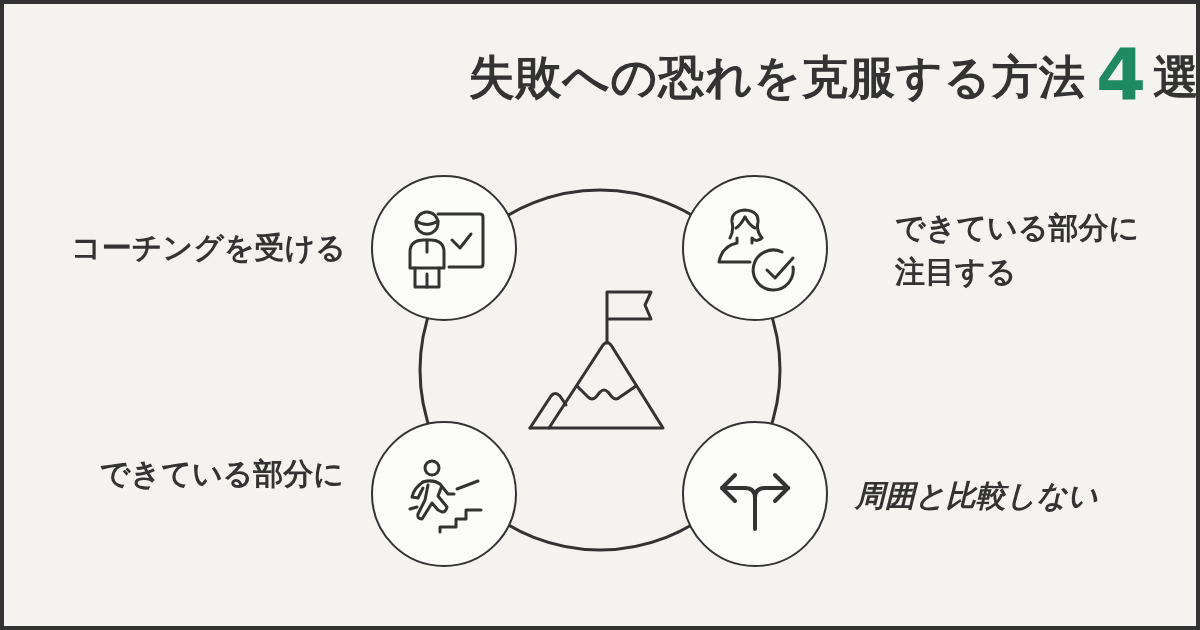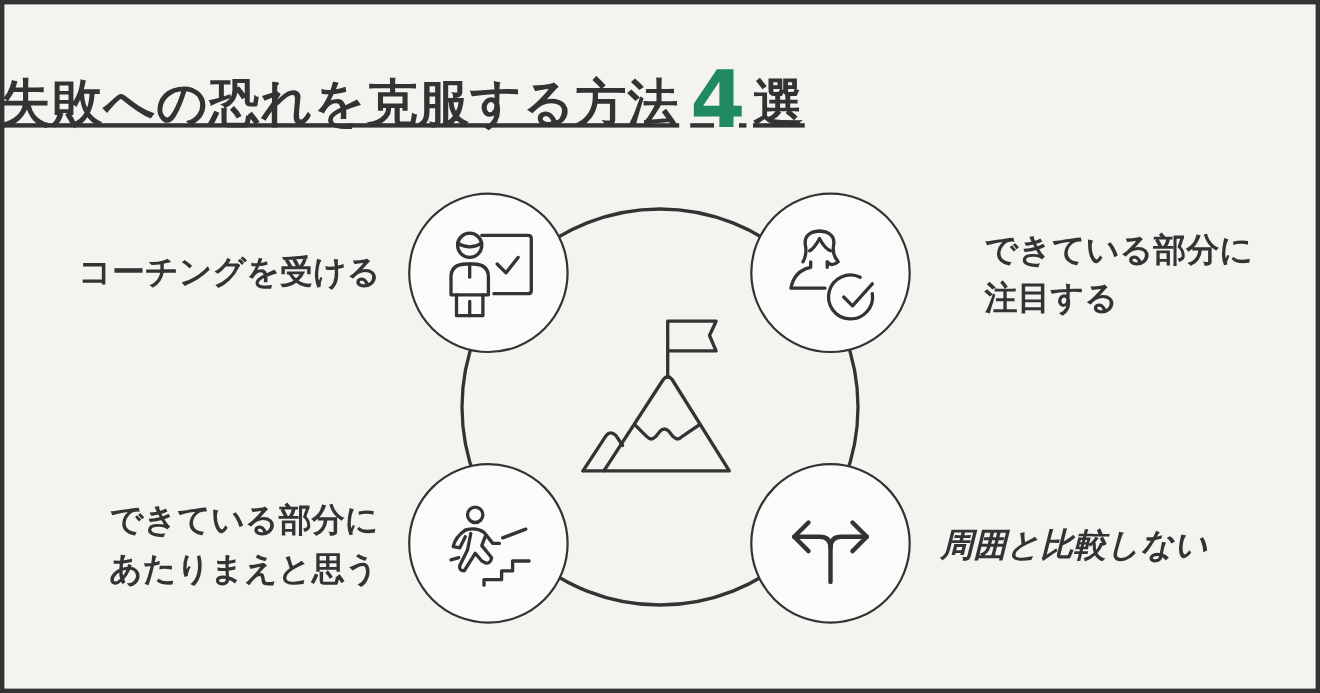--- a/index.html
+++ b/index.html
@@ -7,26 +7,25 @@
       width: 1200px; height: 630px; overflow: hidden;
       background: #333333;
       font-family: "DejaVu Sans", "Liberation Sans", sans-serif;
     }
     .frame {
       position: absolute; left: 4px; top: 4px;
       width: 1192px; height: 622px;
       background: #f4f3ef;
     }
     .title {
-      position: absolute; left: 0; top: 48px; width: 1200px;
-      text-align: left;
+      position: absolute; left: 0; top: 32px; width: 1200px;
+      text-align: right;
       font-size: 46px; font-weight: bold; color: #333333;
       letter-spacing: 1px;
       white-space: nowrap;
-      text-decoration: underline;
     }
     .title .num {
       color: #1f8a62; font-size: 72px; font-weight: bold;
       vertical-align: -6px; margin: 0 6px 0 10px;
     }
     svg.diagram { position: absolute; left: 0; top: 0; }
     .label {
       position: absolute;
       font-size: 30px; font-weight: bold; color: #333333;
       line-height: 44px; white-space: nowrap;
@@ -109,18 +108,17 @@
   <div>コーチングを受ける</div>
 </div>
 
 <div class="label right" style="left:855px; top:206px; width:320px;margin-left:40px;">
   <div>できている部分に</div>
   <div>注目する</div>
 </div>
 
 <div class="label left" style="left:14px; top:452px; width:330px;">
   <div>できている部分に</div>
-  <div>あたりまえと思う</div>
 </div>
 
 <div class="label right" style="left:855px; top:474px; width:320px;font-style:italic;">
   <div>周囲と比較しない</div>
 </div>
 
 </body></html>

